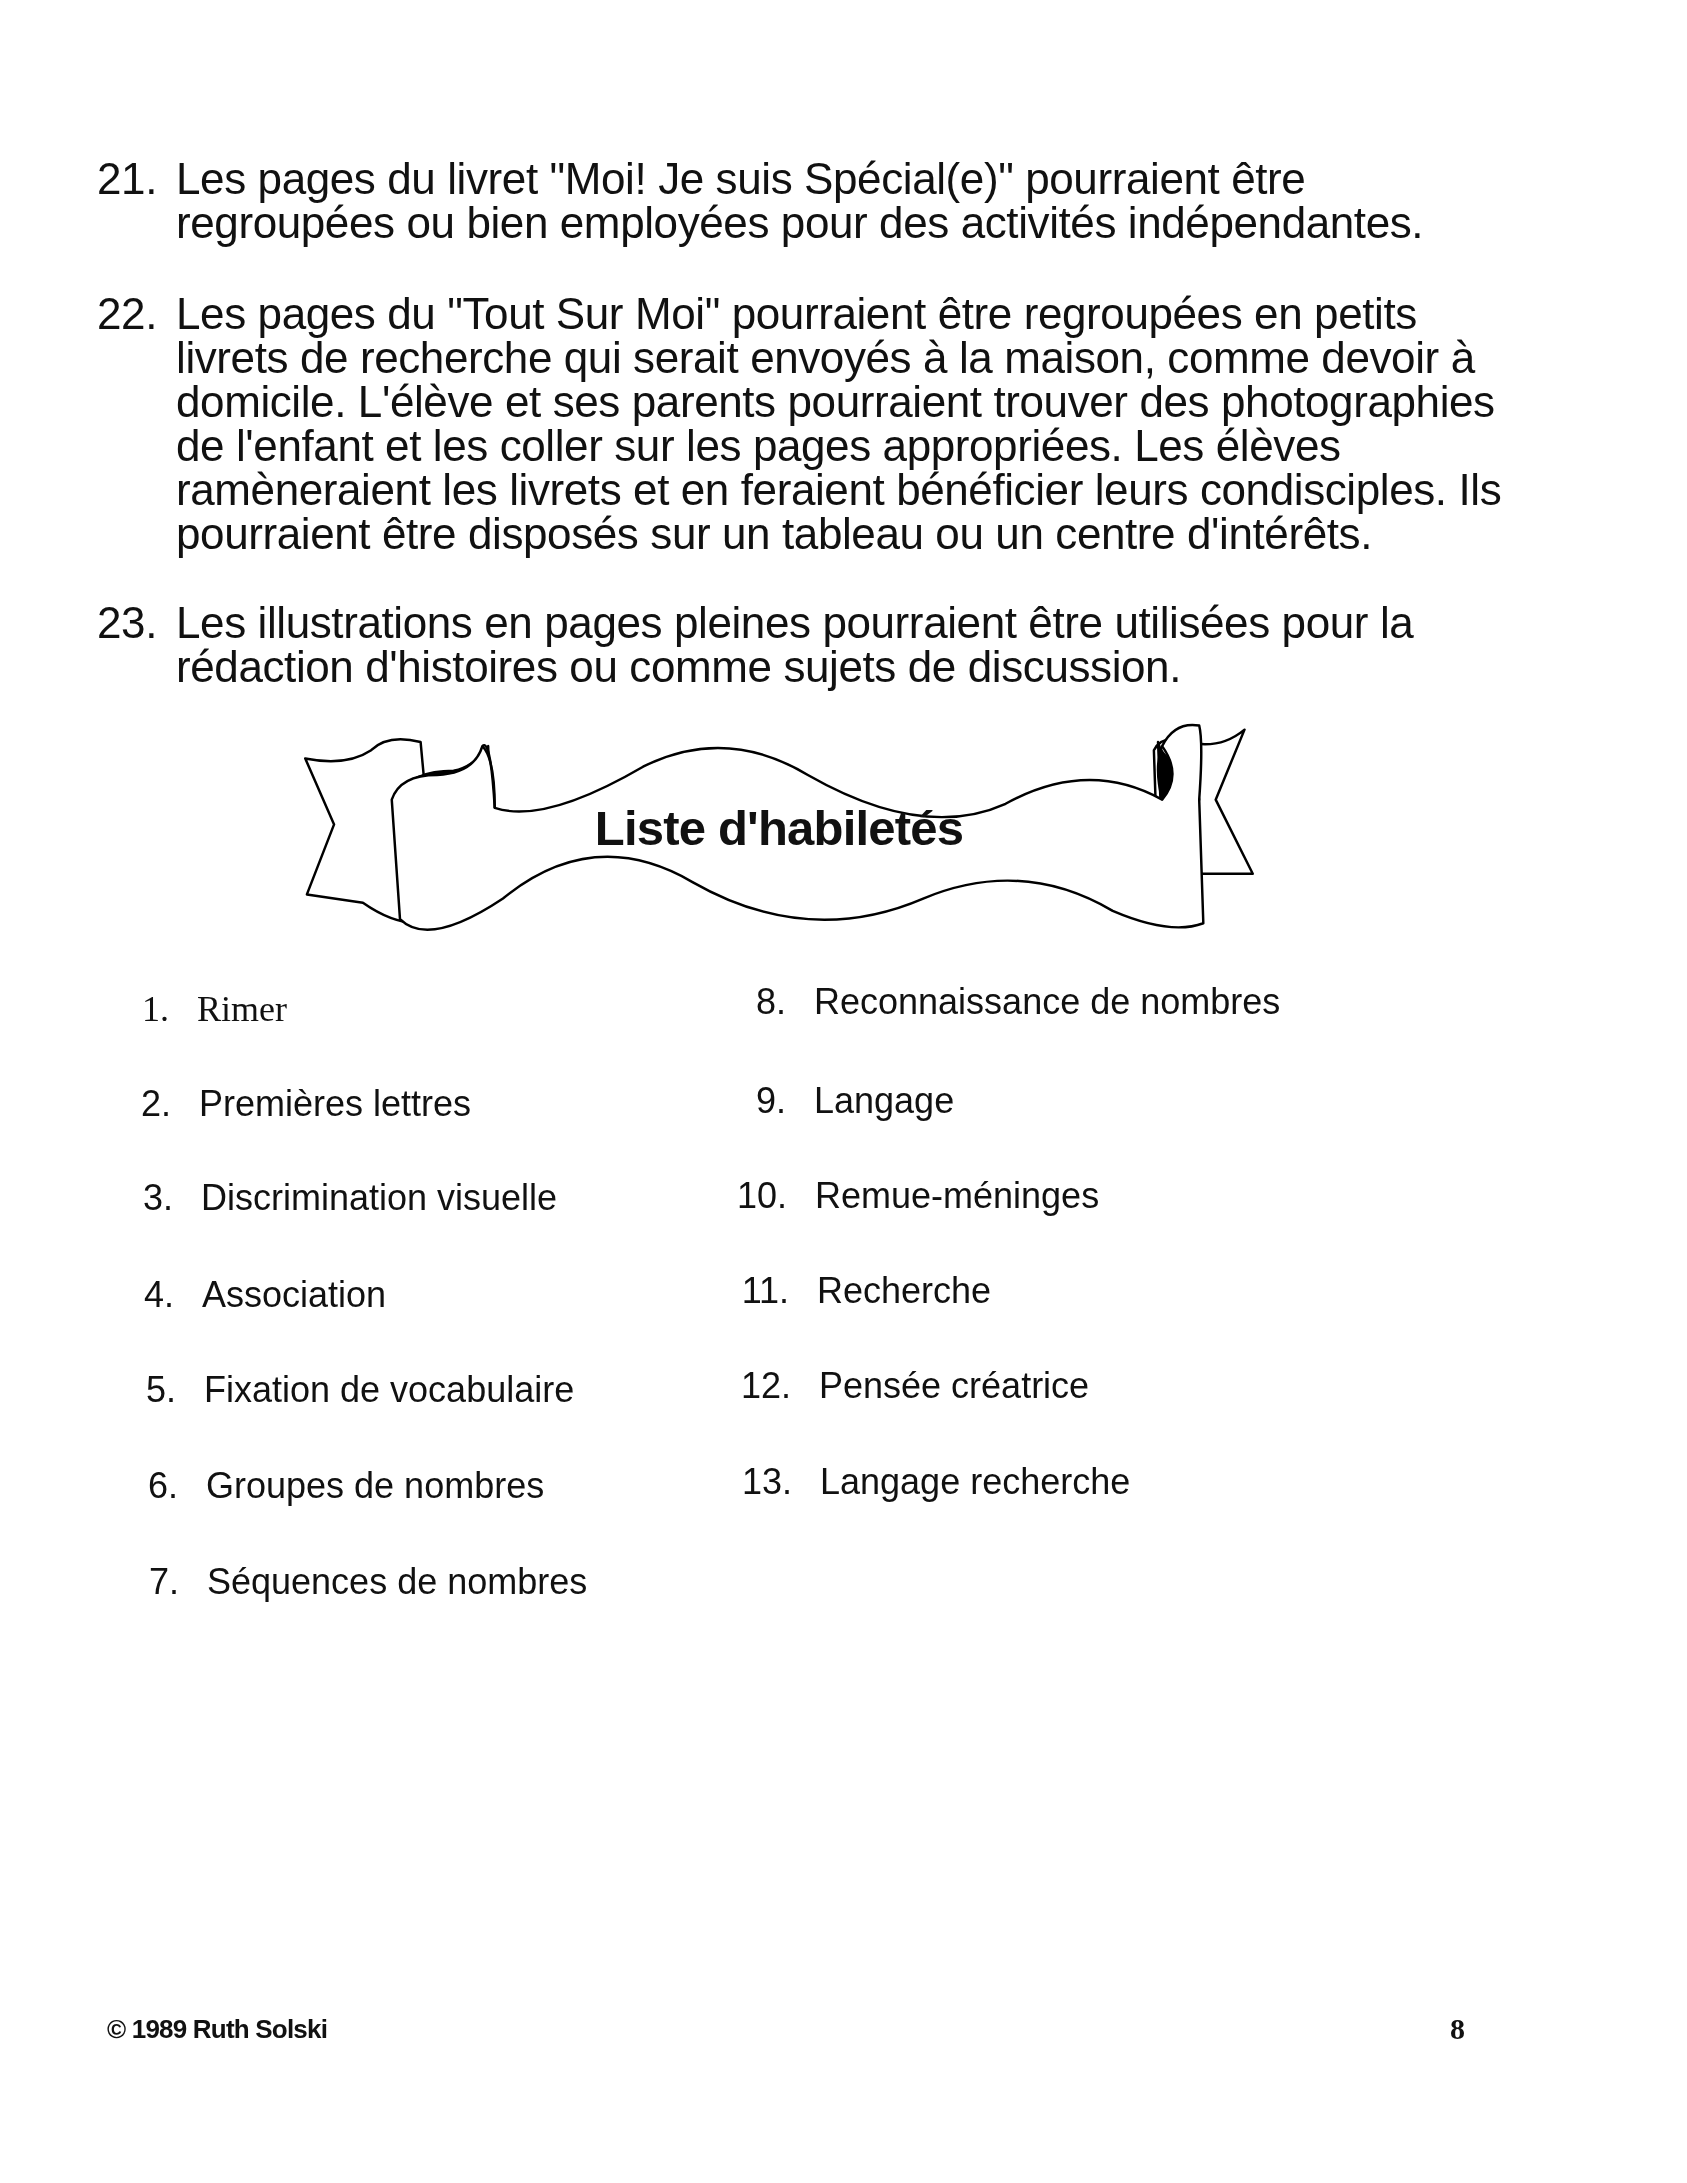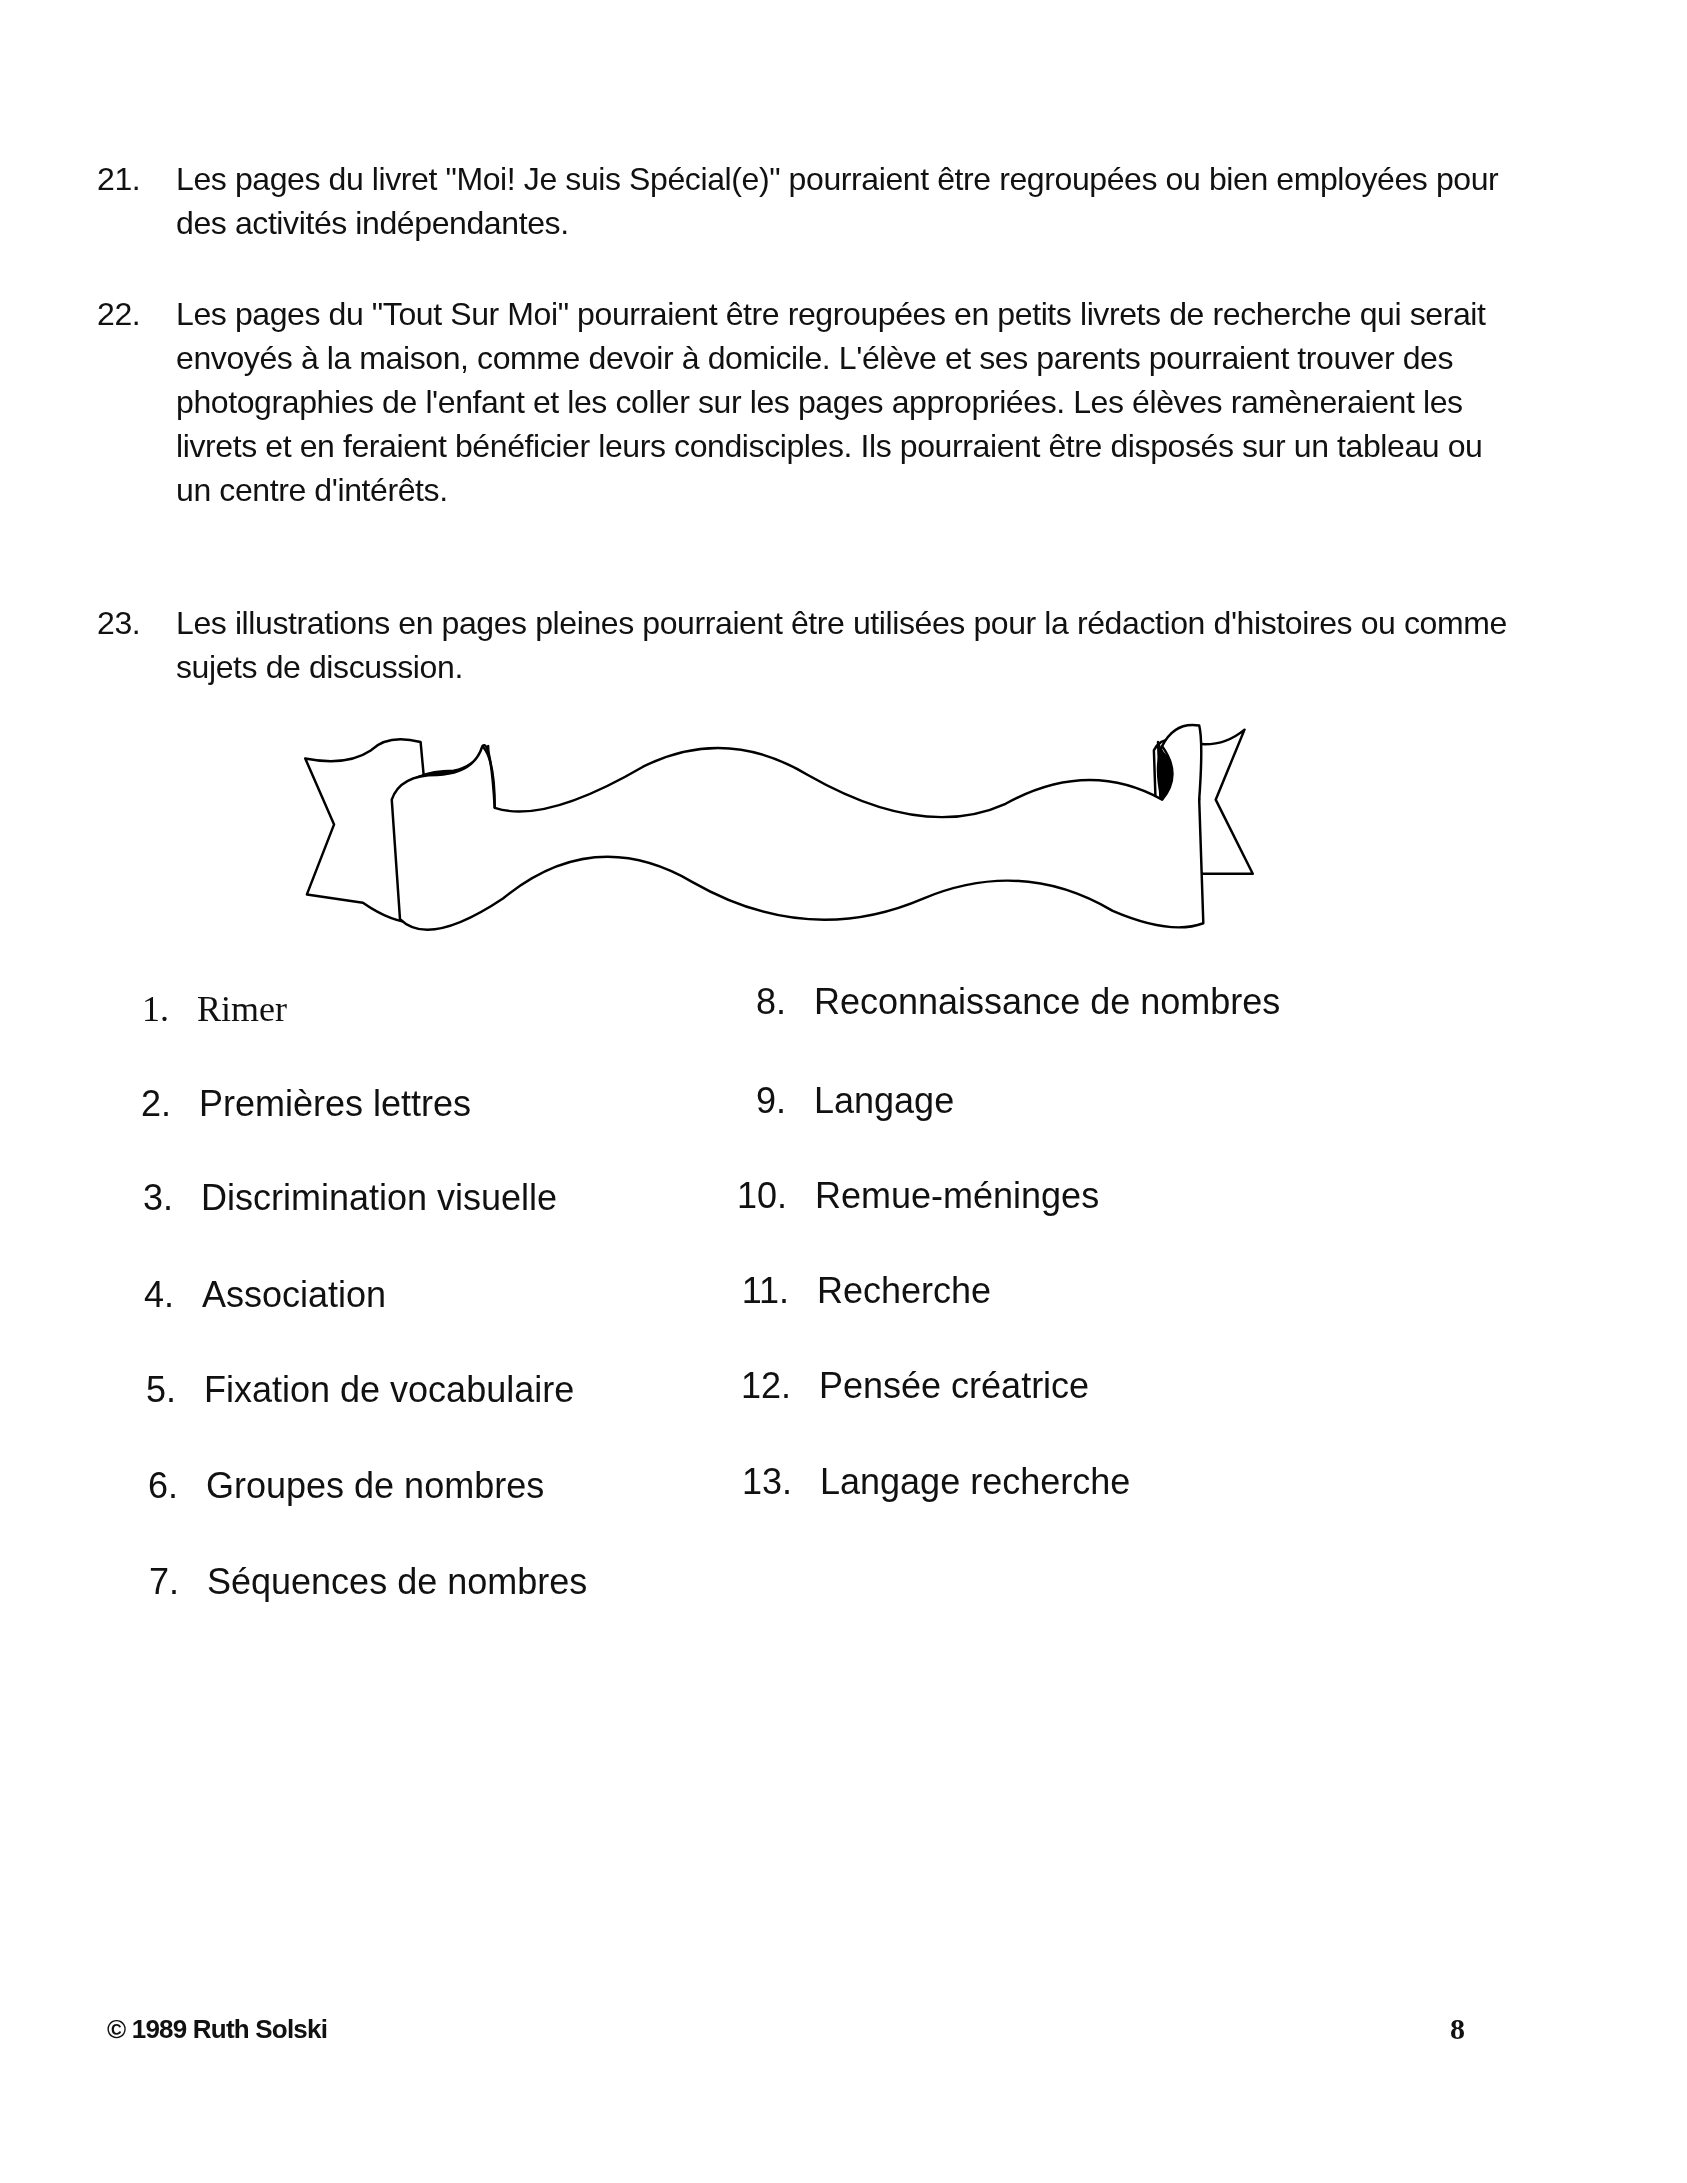--- a/index.html
+++ b/index.html
@@ -2,21 +2,21 @@
 <html style="font-size:13px"><head>
   <meta charset="utf-8">
   <style>
     html, body { margin: 0; padding: 0; background: #ffffff; }
     body {
       width: 1687px; height: 2183px; position: relative; overflow: hidden;
       font-family: "Liberation Sans", sans-serif; color: #111111;
     }
     .para {
       position: absolute; left: 97px; width: 1417px;
-      font-size: 32px; line-height: 44px; letter-spacing: -0.4px;
+      font-size: 44px; line-height: 44px; letter-spacing: -0.4px;
     }
     .para .num { position: absolute; left: 0; top: 0; width: 74px; }
     .para .text { margin-left: 79px; display: block; }
     #p21 { top: 157px; }
     #p22 { top: 292px; }
     #p23 { top: 601px; }
     .banner { position: absolute; left: 297px; top: 709px; width: 964px; height: 239px; }
     .banner svg { position: absolute; left: 0; top: 0; }
     .banner-title {
       position: absolute; left: 0; width: 100%; top: 91px; text-align: center;
@@ -55,20 +55,21 @@
 
       <path d="M120 105 Q140 75 190 75 Q215 70 232 45 L235 130 Q200 130 190 130 Z" fill="#000"></path>
 
       <path d="M1045 40 L1048 110 Q1060 108 1095 110 Q1090 75 1070 65 Q1050 60 1045 40 Z" fill="#000"></path>
 
       <path d="M115 110 Q125 80 170 80 Q215 78 225 45 Q235 35 240 120 Q300 140 420 70 Q520 20 620 80 Q760 160 860 115 Q960 60 1050 110 Q1075 80 1050 45 Q1065 15 1095 20 Q1100 40 1095 110 L1100 260 Q1060 275 990 245 Q880 180 760 230 Q620 290 480 210 Q360 140 250 230 Q160 290 125 255 Z"></path>
       <path d="M225 45 Q240 60 240 120" fill="none"></path>
       <path d="M1050 45 Q1040 70 1050 110" fill="none"></path>
     </g>
   </svg>
+  <div class="banner-title">Liste d'habiletés</div>
 </div>
 
 <div>
   <div class="skill" style="left:105px; top:987px;font-family:Liberation Serif, serif;"><span class="n">1.</span><span>Rimer</span></div>
   <div class="skill" style="left:107px; top:1082px;"><span class="n">2.</span><span>Premières lettres</span></div>
   <div class="skill" style="left:109px; top:1176px;"><span class="n">3.</span><span>Discrimination visuelle</span></div>
   <div class="skill" style="left:110px; top:1273px;"><span class="n">4.</span><span>Association</span></div>
   <div class="skill" style="left:112px; top:1368px;"><span class="n">5.</span><span>Fixation de vocabulaire</span></div>
   <div class="skill" style="left:114px; top:1464px;"><span class="n">6.</span><span>Groupes de nombres</span></div>
   <div class="skill" style="left:115px; top:1560px;"><span class="n">7.</span><span>Séquences de nombres</span></div>

